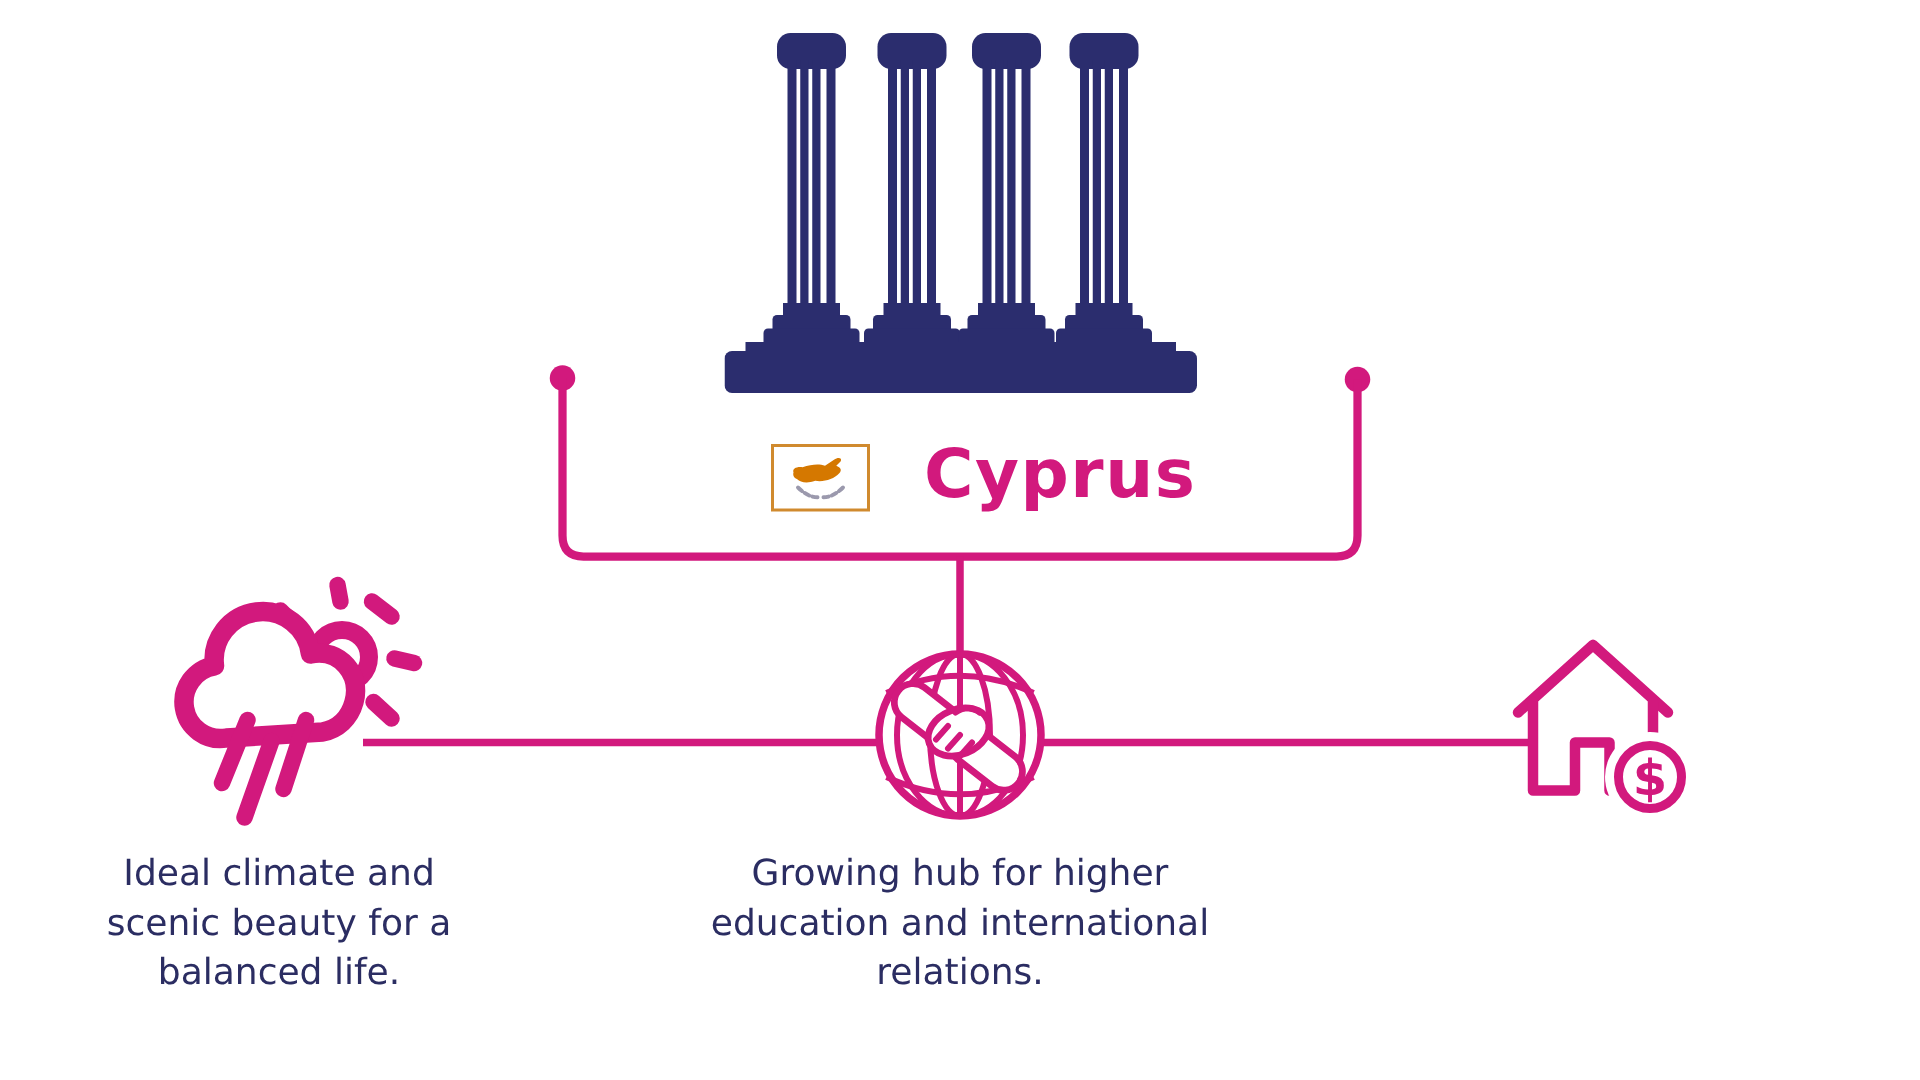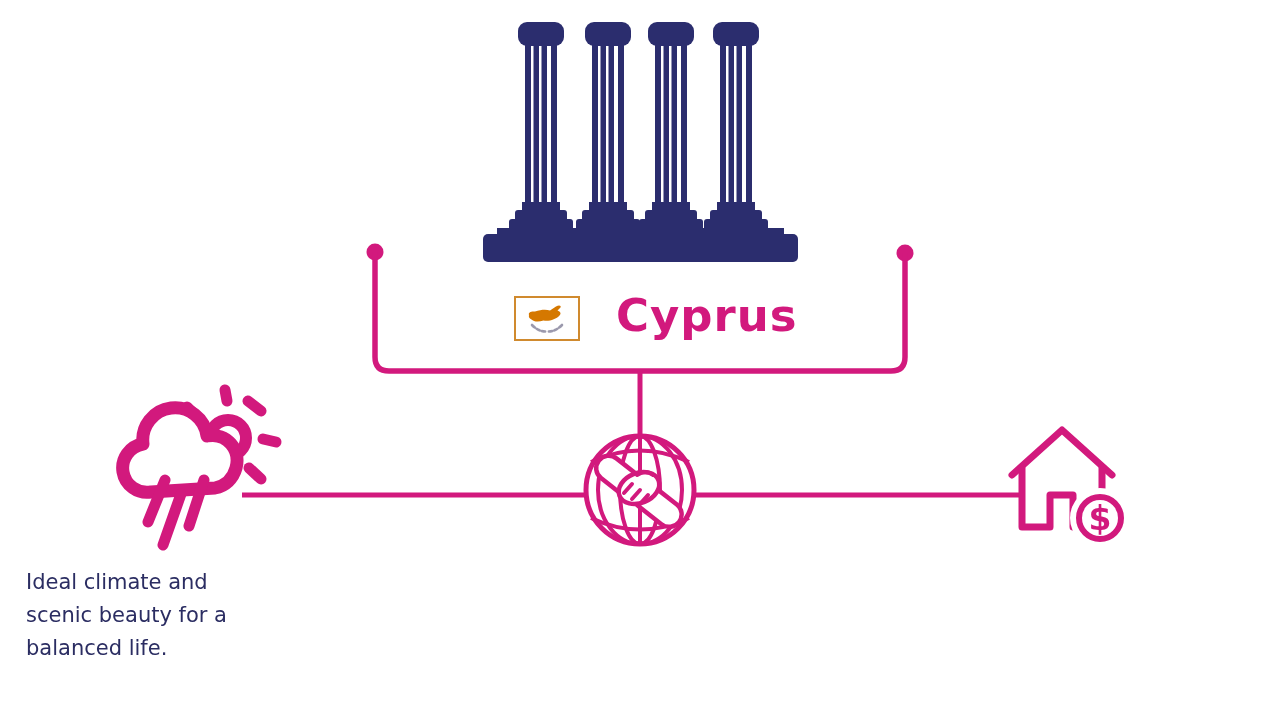--- a/index.html
+++ b/index.html
@@ -28,22 +28,22 @@
     letter-spacing:1px;line-height:1.1;
   }
 
   .flag{
     position:absolute;left:514px;top:296px;width:66px;height:45px;
     background:#fff;border:2px solid var(--flag-border);
   }
 
   .caption{
     position:absolute;top:566px;
-    font-size:21px;line-height:33px;font-weight:500;
-    color:var(--text-navy);text-align:left;white-space:pre-line;
+    font-size:24px;line-height:33px;font-weight:500;
+    color:var(--text-navy);text-align:center;white-space:pre-line;
   }
   .caption.left{left:26px;width:320px;}
   .caption.center{left:440px;width:400px;}
   .caption.right{left:903px;width:330px;}
 </style>
 </head>
 <body>
 
 <div class="canvas">
 
@@ -174,14 +174,17 @@
       <path d="M 97 48 L 97 82"></path>
     </g>
     <circle cx="95" cy="98" r="30" fill="#ffffff"></circle>
     <circle cx="95" cy="98" r="21" fill="#ffffff" class="pk-stroke" stroke="var(--accent-pink)" stroke-width="6"></circle>
     <text x="95" y="110" text-anchor="middle" font-size="33" font-weight="bold" fill="var(--accent-pink)" font-family="DejaVu Sans, Liberation Sans, sans-serif">$</text>
   </svg>
 
   <div class="caption left">Ideal climate and
 scenic beauty for a
 balanced life.</div>
+  <div class="caption center">Growing hub for higher
+education and international
+relations.</div>
 
 </div>
 
 </body></html>

